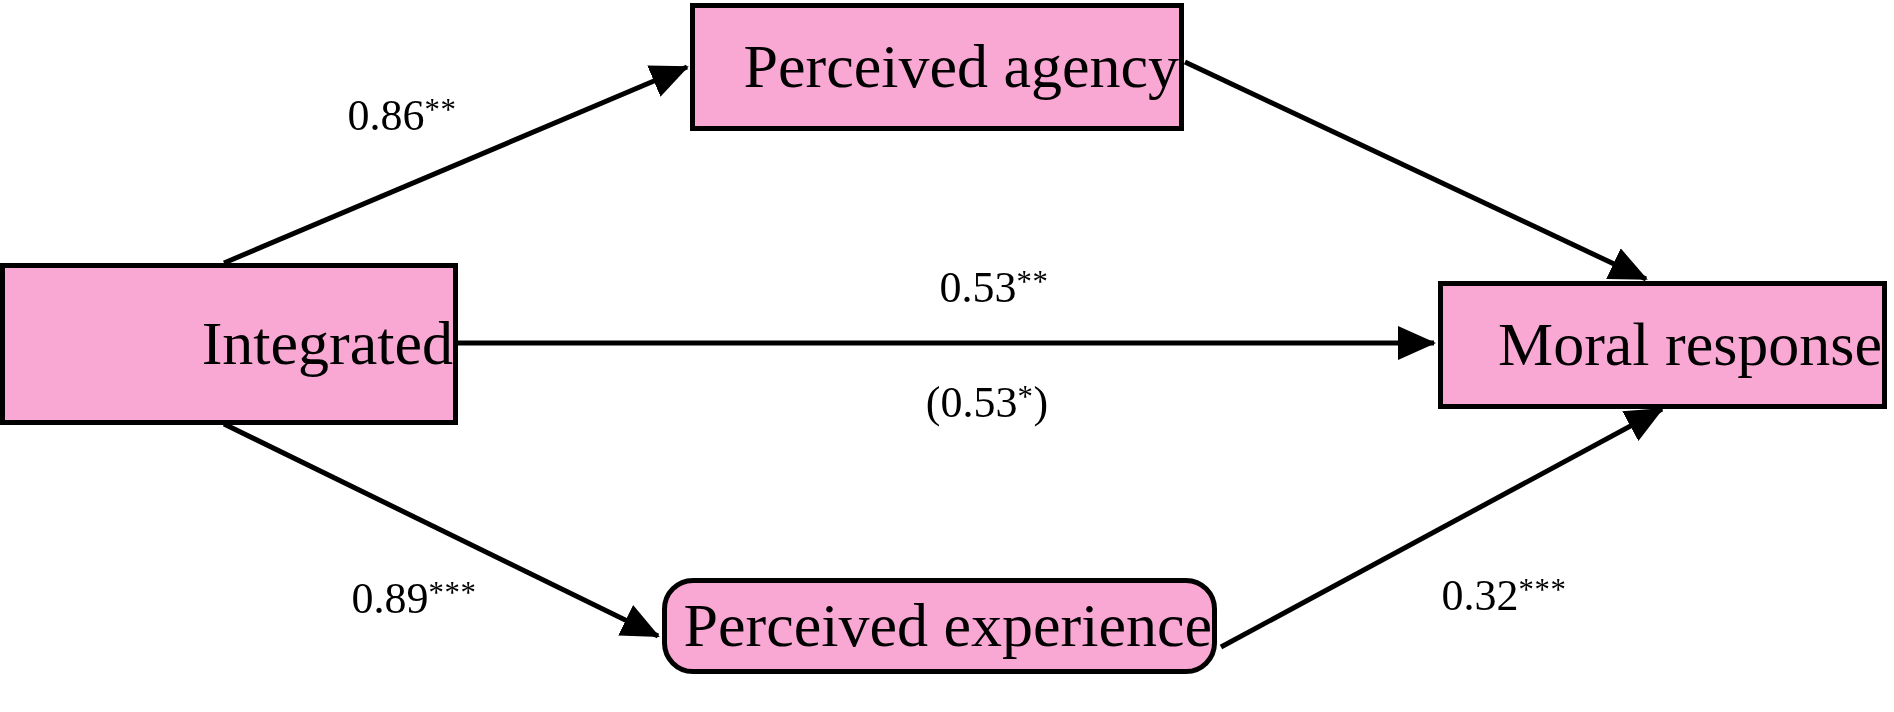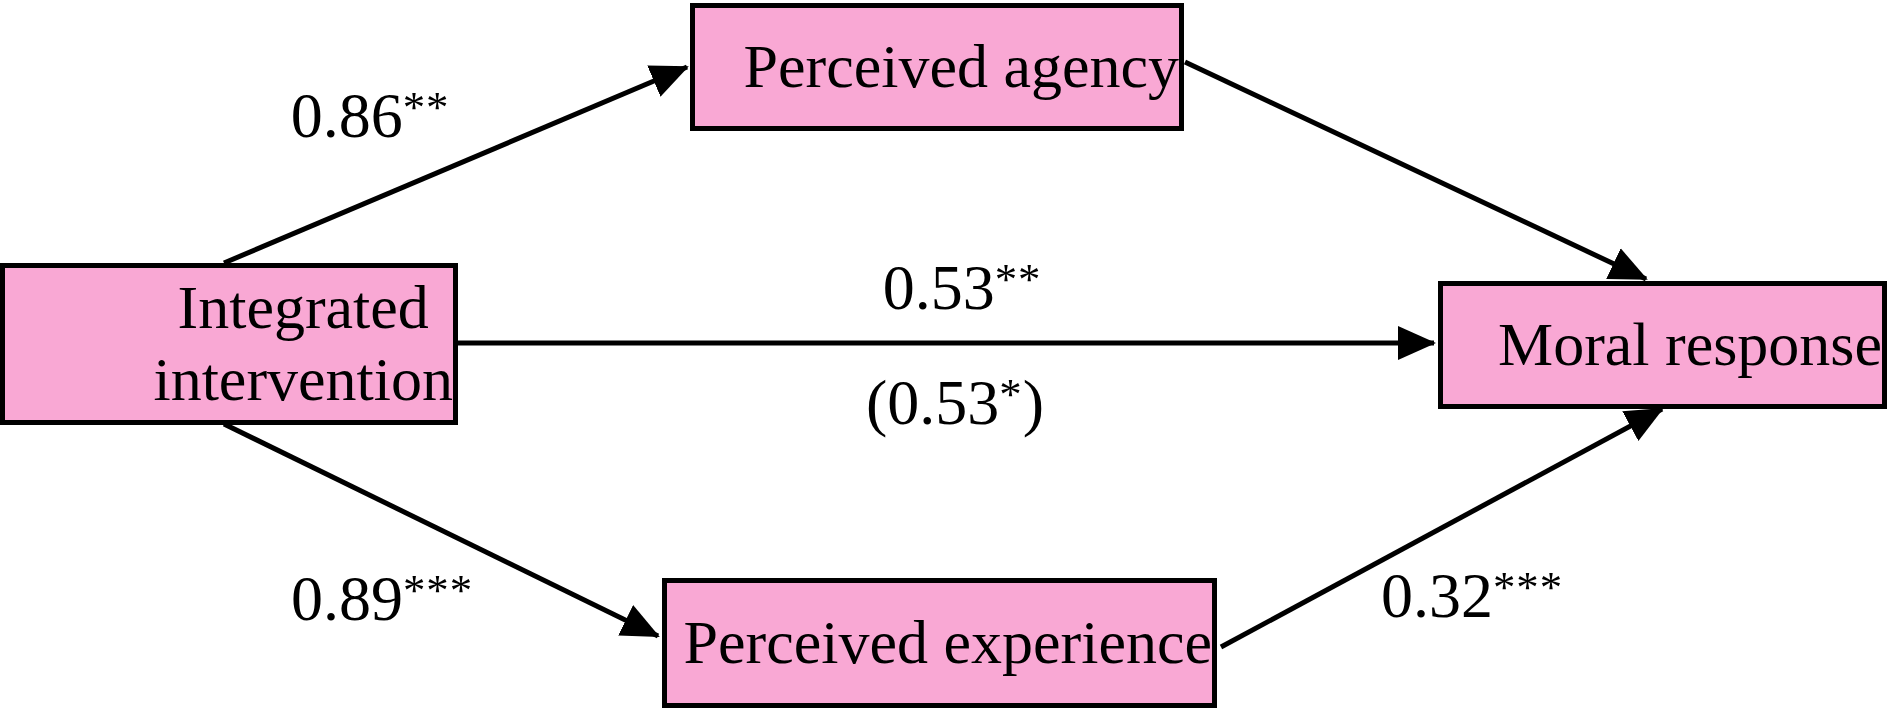--- a/index.html
+++ b/index.html
@@ -12,21 +12,21 @@
   .arrows line{stroke:#000;stroke-width:5;}
   .node{
     position:absolute;box-sizing:border-box;
     border:5px solid #000;background:#f9a8d4;
     display:flex;align-items:center;justify-content:flex-end;
     text-align:center;font-size:62px;line-height:1.16;white-space:nowrap;
   }
   .node-label .ln{display:block;}
   .coef{
     position:absolute;transform:translate(-50%,-50%);
-    font-size:64px;white-space:nowrap;line-height:1;
+    font-size:44px;white-space:nowrap;line-height:1;margin-left:32px;
   }
   .coef sup{font-size:0.70em;vertical-align:0.34em;line-height:0;letter-spacing:0.02em;}
 </style>
 </head>
 <body>
 
 <div class="stage">
 
   <svg class="arrows" viewBox="0 0 1894 712" aria-hidden="true">
     <defs>
@@ -37,29 +37,28 @@
     <line x1="224" y1="263" x2="687" y2="67" marker-end="url(#ah)"></line>
     <line x1="457" y1="343" x2="1434" y2="343" marker-end="url(#ah)"></line>
     <line x1="224" y1="424" x2="658" y2="636" marker-end="url(#ah)"></line>
     <line x1="1185" y1="62" x2="1646" y2="279" marker-end="url(#ah)"></line>
     <line x1="1221" y1="647" x2="1662" y2="409" marker-end="url(#ah)"></line>
   </svg>
 
   <div class="node" style="left:0px;top:263px;width:458px;height:162px;padding-left:20px;">
     <div class="node-label">
       <span class="ln">Integrated</span>
-      <span class="ln">intervention</span>
     </div>
   </div>
 
   <div class="node" style="left:690px;top:3px;width:494px;height:128px;">
     <span>Perceived agency</span>
   </div>
 
-  <div class="node" style="left:662px;top:578px;width:555px;height:130px;">
+  <div class="node" style="left:662px;top:578px;width:555px;height:96px;border-radius:31px;">
     <span>Perceived experience</span>
   </div>
 
   <div class="node" style="left:1438px;top:281px;width:449px;height:128px;">
     <span>Moral response</span>
   </div>
 
   <div class="coef" style="left:370px;top:116px;">
     <span>0.86</span><sup>**</sup>
   </div>

